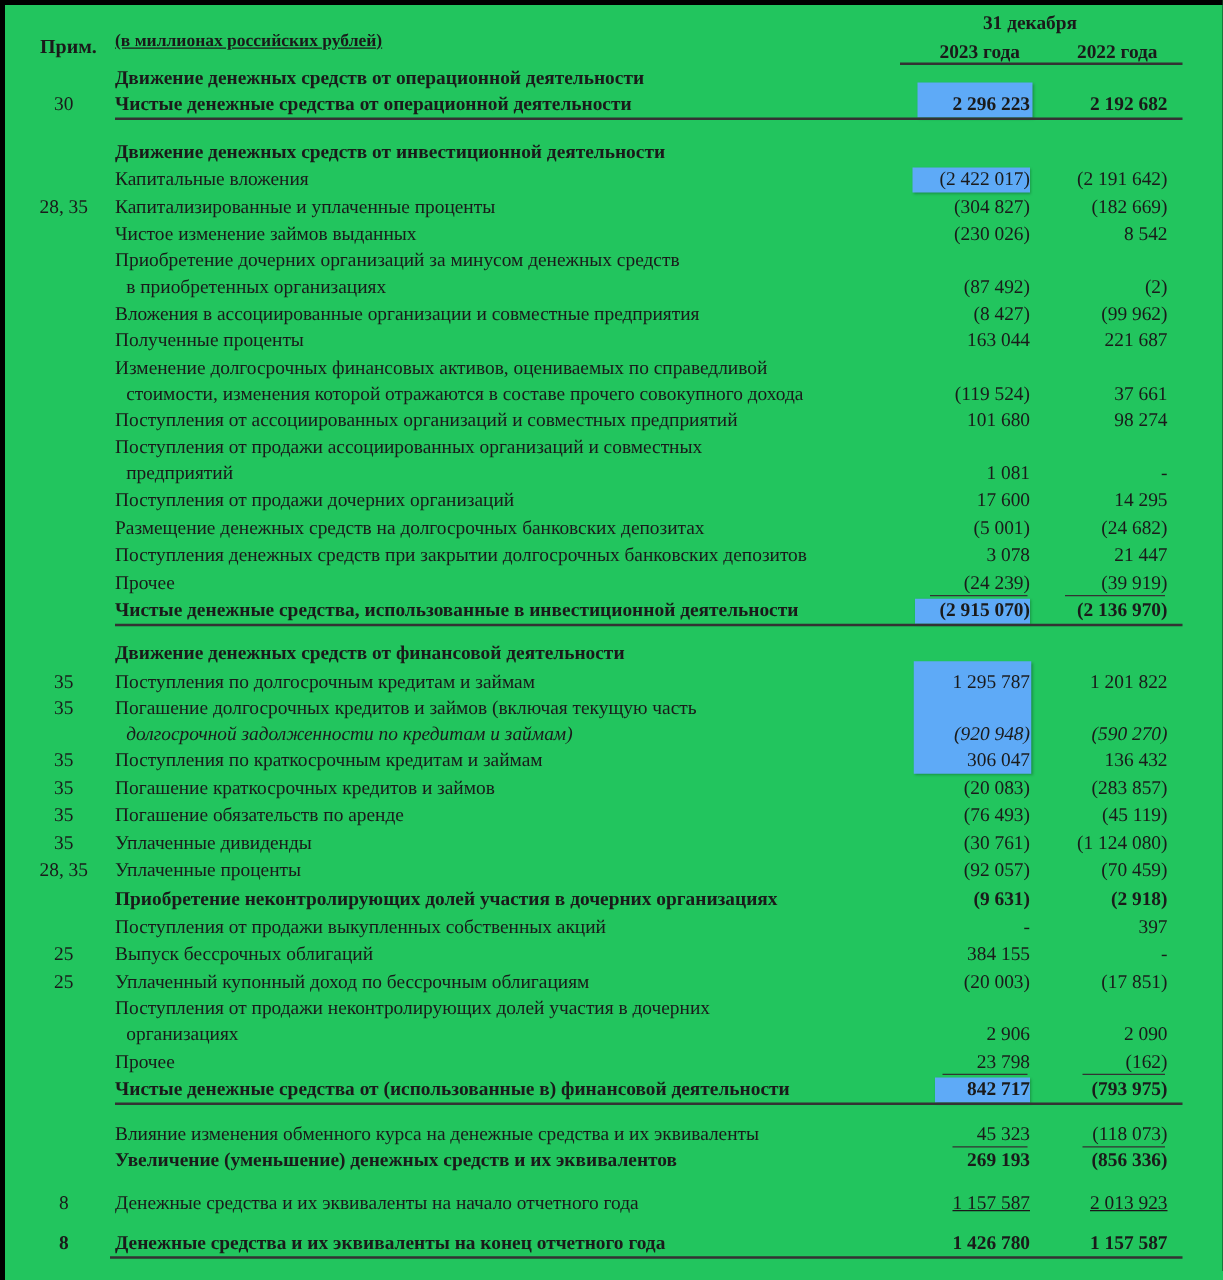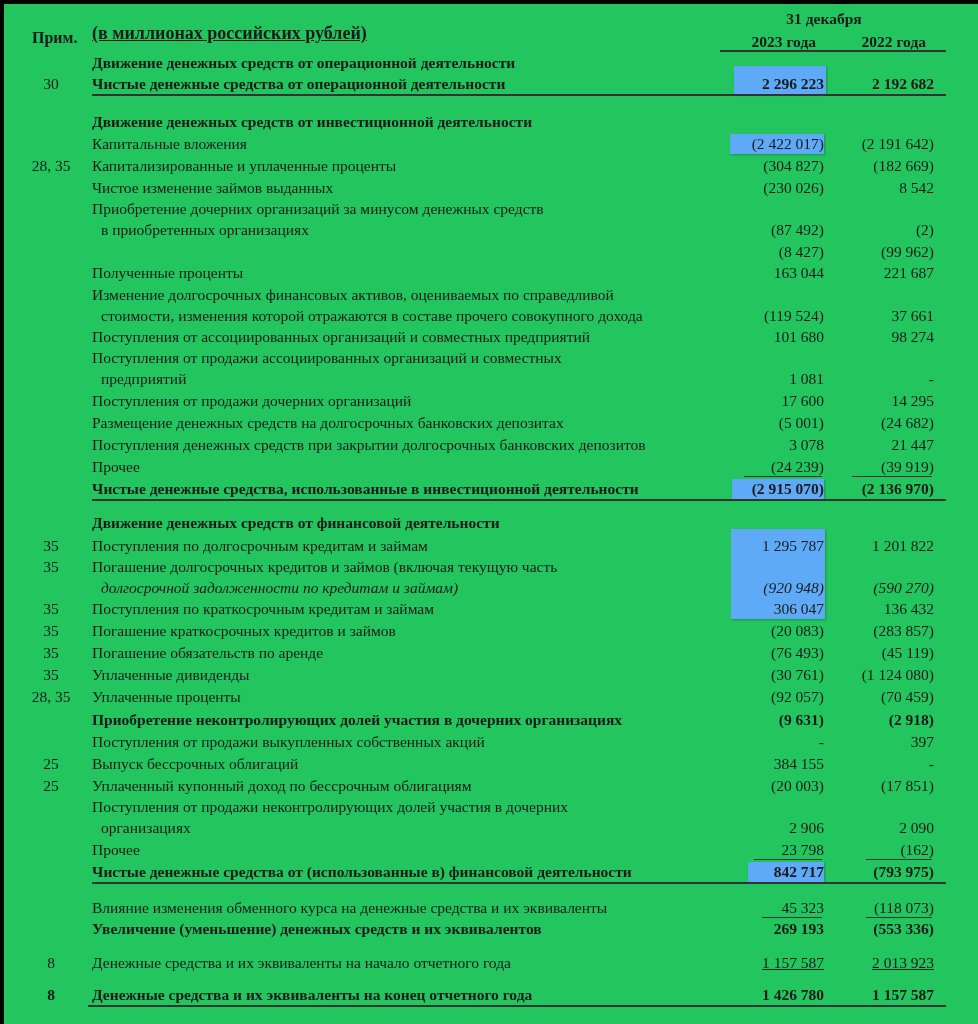--- a/index.html
+++ b/index.html
@@ -20,21 +20,21 @@
 </head>
 <body>
 
 <div class="page">
 
   <div class="r b" style="top:4px;">
     <span style="position:absolute; left:735px; width:170px; text-align:center; font-size:15.5px;">31 декабря</span>
   </div>
   <div class="r" style="top:23px;">
     <span class="b" style="position:absolute; left:28px; font-size:16px;">Прим.</span>
-    <span class="b ul" style="position:absolute; left:88px; top:-4px; font-size:18px;">(в миллионах российских рублей)</span>
+    <span class="b ul" style="position:absolute; left:88px; top:-4px; font-size:14px;">(в миллионах российских рублей)</span>
     <span class="b" style="position:absolute; right:158px; top:4px;">2023 года</span>
     <span class="b" style="position:absolute; right:48px; top:4px;">2022 года</span>
   </div>
   <div class="rule" style="top:46px; left:716px; width:226px;"></div>
 
   <div class="r b" style="top:48px;">
     <span class="lbl">Движение денежных средств от операционной деятельности</span>
   </div>
   <div class="hlbox" style="left:730px; top:62px; width:92px; height:28px;"></div>
   <div class="r b" style="top:69px;">
@@ -72,20 +72,21 @@
     <span class="lbl">Приобретение дочерних организаций за минусом денежных средств</span>
   </div>
   <div class="r" style="top:215px;">
     <span class="note"></span>
     <span class="lbl ind">в приобретенных организациях</span>
     <span class="v1">(87 492)</span>
     <span class="v2">(2)</span>
   </div>
   <div class="r" style="top:237px;">
     <span class="note"></span>
+    <span class="lbl">Вложения в ассоциированные организации и совместные предприятия</span>
     <span class="v1">(8 427)</span>
     <span class="v2">(99 962)</span>
   </div>
   <div class="r" style="top:258px;">
     <span class="note"></span>
     <span class="lbl">Полученные проценты</span>
     <span class="v1">163 044</span>
     <span class="v2">221 687</span>
   </div>
   <div class="r" style="top:280px;">
@@ -251,21 +252,21 @@
     <span class="lbl">Влияние изменения обменного курса на денежные средства и их эквиваленты</span>
     <span class="v1">45 323</span>
     <span class="v2">(118 073)</span>
   </div>
   <div class="rule" style="top:913px; left:758px; width:60px; height:1px;"></div>
   <div class="rule" style="top:913px; left:862px; width:66px; height:1px;"></div>
 
   <div class="r b" style="top:914px;">
     <span class="lbl">Увеличение (уменьшение) денежных средств и их эквивалентов</span>
     <span class="v1">269 193</span>
-    <span class="v2">(553 336)</span>
+    <span class="v2">(856 336)</span>
   </div>
 
   <div class="r" style="top:948px;">
     <span class="note">8</span>
     <span class="lbl">Денежные средства и их эквиваленты на начало отчетного года</span>
     <span class="v1 ul">1 157 587</span>
     <span class="v2 ul">2 013 923</span>
   </div>
 
   <div class="r b" style="top:980px;">

